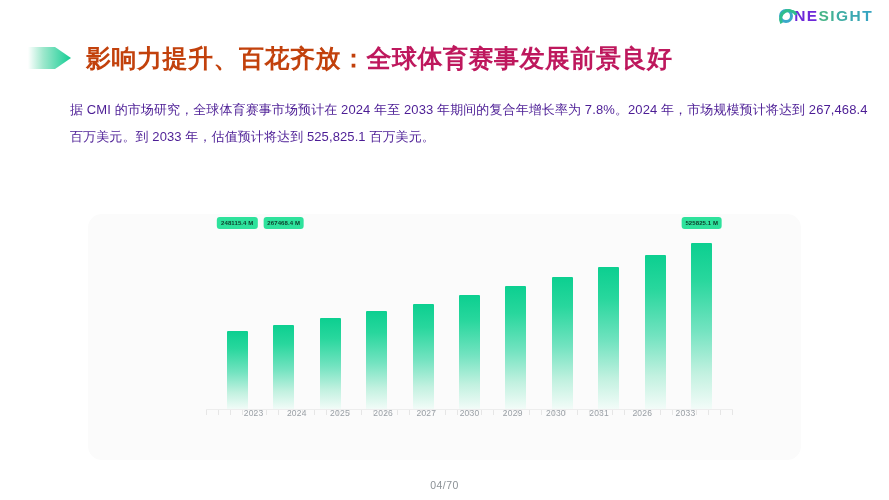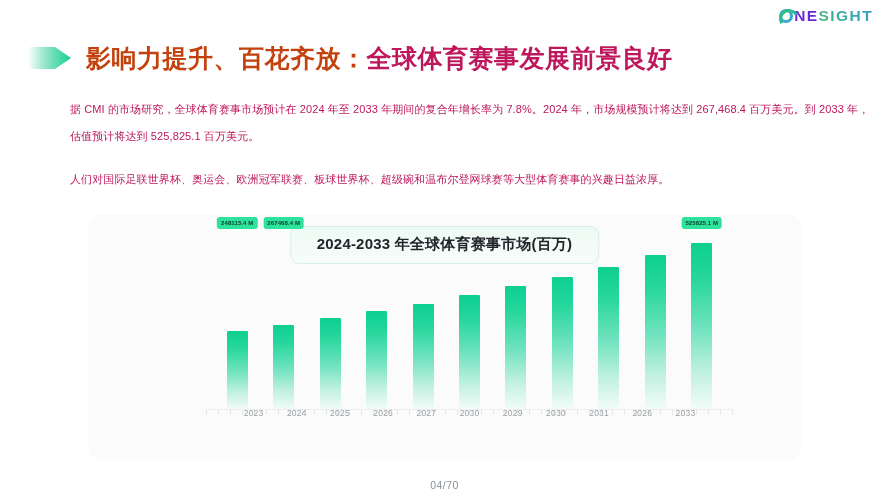--- a/index.html
+++ b/index.html
@@ -81,23 +81,23 @@
   .title-green { color: #be185d; }
 
   
   .body-copy {
     position: absolute;
     top: 96px;
     left: 70px;
     width: 806px;
   }
   .para {
-    font-size: 11px;
+    font-size: 13px;
     line-height: 27px;
-    color: #be185d;
+    color: #4c1d95;
     letter-spacing: 0.1px;
   }
   .para + .para { margin-top: 16px; }
 
   
   .chart-card {
     position: absolute;
     left: 88px;
     top: 214px;
     width: 713px;
@@ -250,26 +250,24 @@
     </defs>
     <path d="M0,3 L27,3 L43,14 L27,25 L0,25 Z" fill="url(#chevGrad)"></path>
   </svg>
   <div class="title-text">
     <span class="title-dark">影响力提升、百花齐放：</span><span class="title-green">全球体育赛事发展前景良好</span>
   </div>
 </div>
 
 <div class="body-copy">
   <p class="para">据 CMI 的市场研究，全球体育赛事市场预计在 2024 年至 2033 年期间的复合年增长率为 7.8%。2024 年，市场规模预计将达到 267,468.4 百万美元。到 2033 年，估值预计将达到 525,825.1 百万美元。</p>
-  <p class="para">人们对国际足联世界杯、奥运会、欧洲冠军联赛、板球世界杯、超级碗和温布尔登网球赛等大型体育赛事的兴趣日益浓厚。</p>
 </div>
 
 <div class="chart-card">
 
-  <div class="chart-title-pill">2024-2033 年全球体育赛事市场(百万)</div>
 
   <div class="plot">
     <div class="bars">
         <div class="bar-slot">
           <div class="bar" style="height: 44.3063%;">
             <div class="bar-label">248115.4 M</div>
           </div>
         </div>
         <div class="bar-slot">
           <div class="bar" style="height: 47.7622%;">

